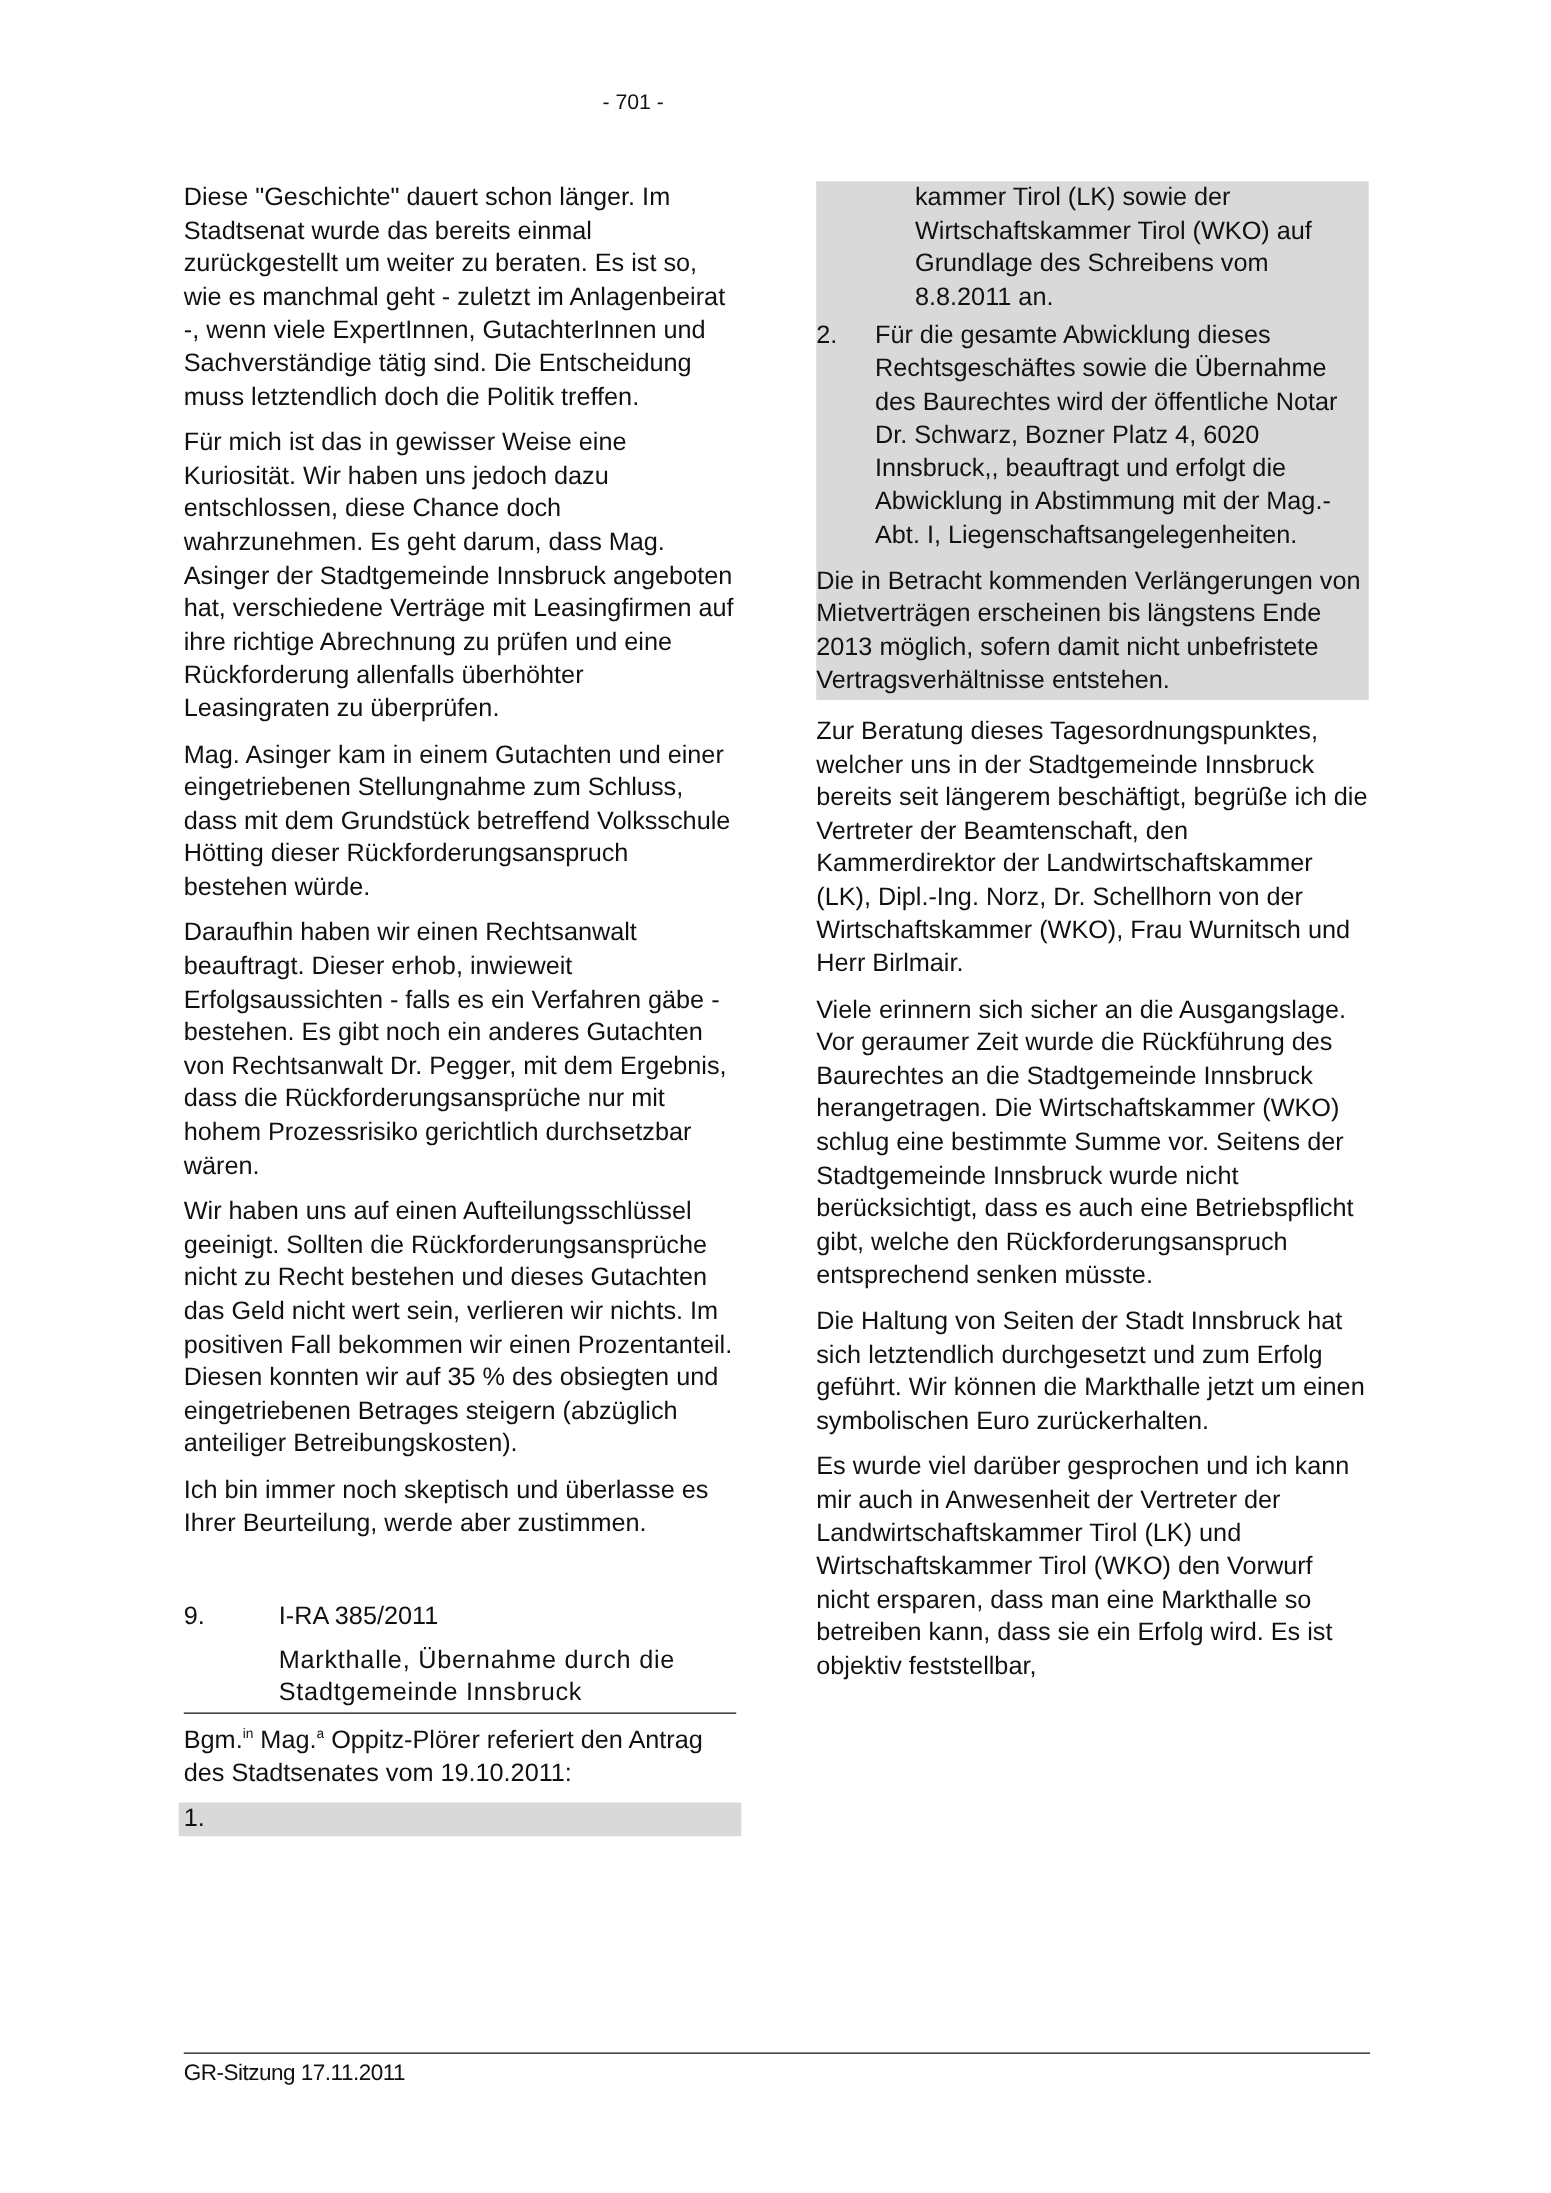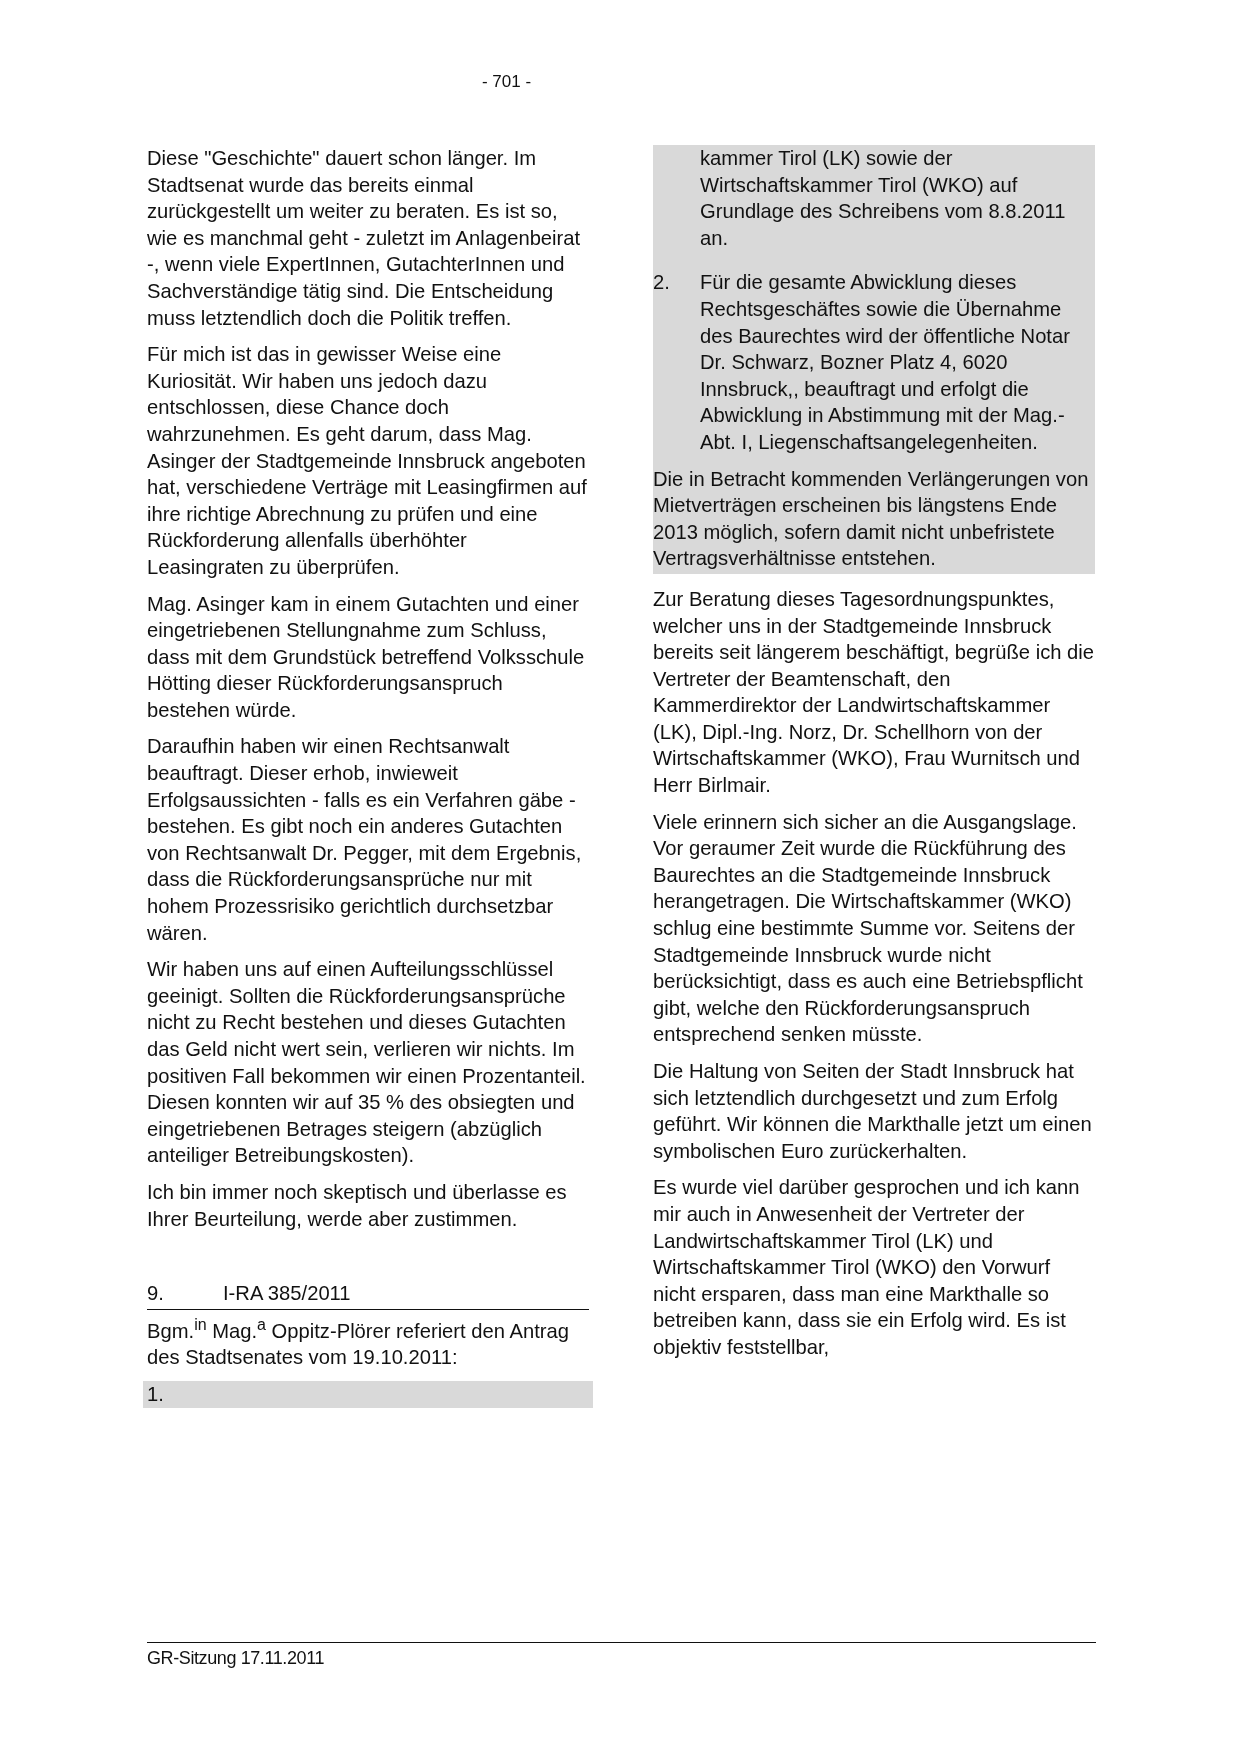--- a/index.html
+++ b/index.html
@@ -14,21 +14,21 @@
   .shade { background: #d9d9d9; }
   .shade-box { padding: 0 4px; margin-left: -4px; margin-right: -4px; }
   .num-item { display: flex; }
   .num-item .num { width: 47px; flex: 0 0 47px; }
   .num-item .txt { flex: 1; }
   .agenda { margin-top: 48px; }
   .agenda-row { display: flex; }
   .agenda-row .anum { width: 76px; flex: 0 0 76px; }
   .agenda-title { margin-left: 76px; margin-top: 8px; letter-spacing: 0.6px; }
   .agenda-rule { border: 0; border-top: 1.5px solid #111; margin: 2px 0 8px 0; }
-  sup { font-size: 16px; line-height: 0; vertical-align: 8px; }
+  sup { font-size: 11px; line-height: 0; vertical-align: 8px; }
   .footer-rule { position: absolute; top: 1642px; left: 147px; width: 949px; border-top: 1.5px solid #111; }
   .footer-text { position: absolute; top: 1648px; left: 147px; font-size: 18px; letter-spacing: -0.4px; }
 </style>
 </head>
 <body>
 
 <div class="page-number">- 701 -</div>
 
 <div class="col col-left">
   <p>Diese "Geschichte" dauert schon länger. Im Stadtsenat wurde das bereits einmal zurückgestellt um weiter zu beraten. Es ist so, wie es manchmal geht - zuletzt im Anlagenbeirat -, wenn viele ExpertInnen, GutachterInnen und Sachverständige tätig sind. Die Entscheidung muss letztendlich doch die Politik treffen.</p>
@@ -36,33 +36,34 @@
   <p>Mag. Asinger kam in einem Gutachten und einer eingetriebenen Stellungnahme zum Schluss, dass mit dem Grundstück betreffend Volksschule Hötting dieser Rückforderungsanspruch bestehen würde.</p>
   <p>Daraufhin haben wir einen Rechtsanwalt beauftragt. Dieser erhob, inwieweit Erfolgsaussichten - falls es ein Verfahren gäbe - bestehen. Es gibt noch ein anderes Gutachten von Rechtsanwalt Dr. Pegger, mit dem Ergebnis, dass die Rückforderungsansprüche nur mit hohem Prozessrisiko gerichtlich durchsetzbar wären.</p>
   <p>Wir haben uns auf einen Aufteilungsschlüssel geeinigt. Sollten die Rückforderungsansprüche nicht zu Recht bestehen und dieses Gutachten das Geld nicht wert sein, verlieren wir nichts. Im positiven Fall bekommen wir einen Prozentanteil. Diesen konnten wir auf 35 % des obsiegten und eingetriebenen Betrages steigern (abzüglich anteiliger Betreibungskosten).</p>
   <p>Ich bin immer noch skeptisch und überlasse es Ihrer Beurteilung, werde aber zustimmen.</p>
 
   <div class="agenda">
     <div class="agenda-row">
       <span class="anum">9.</span>
       <span>I-RA 385/2011</span>
     </div>
+    <div class="agenda-title">Markthalle, Übernahme durch die Stadtgemeinde Innsbruck</div>
     <hr class="agenda-rule">
   </div>
 
   <p><span>Bgm.</span><sup>in</sup><span> Mag.</span><sup>a</sup><span> Oppitz-Plörer referiert den Antrag des Stadtsenates vom 19.10.2011:</span></p>
 
   <div class="shade shade-box num-item">
     <span class="num">1.</span>
   </div>
 </div>
 
 <div class="col col-right">
   <div class="shade" style="padding:0 0 2px 0;">
-    <div class="num-item" style="margin-bottom:18px;">
+    <div class="num-item" style="margin-bottom:4px;padding-left:32px;">
       <span class="num"></span>
       <span class="txt">kammer Tirol (LK) sowie der Wirtschaftskammer Tirol (WKO) auf Grundlage des Schreibens vom 8.8.2011 an.</span>
     </div>
     <div class="num-item" style="margin-bottom:10px;">
       <span class="num">2.</span>
       <span class="txt">Für die gesamte Abwicklung dieses Rechtsgeschäftes sowie die Übernahme des Baurechtes wird der öffentliche Notar Dr. Schwarz, Bozner Platz 4, 6020 Innsbruck,, beauftragt und erfolgt die Abwicklung in Abstimmung mit der Mag.-Abt. I, Liegenschaftsangelegenheiten.</span>
     </div>
     <div>Die in Betracht kommenden Verlängerungen von Mietverträgen erscheinen bis längstens Ende 2013 möglich, sofern damit nicht unbefristete Vertragsverhältnisse entstehen.</div>
   </div>
   <div style="height:12px;"></div>

